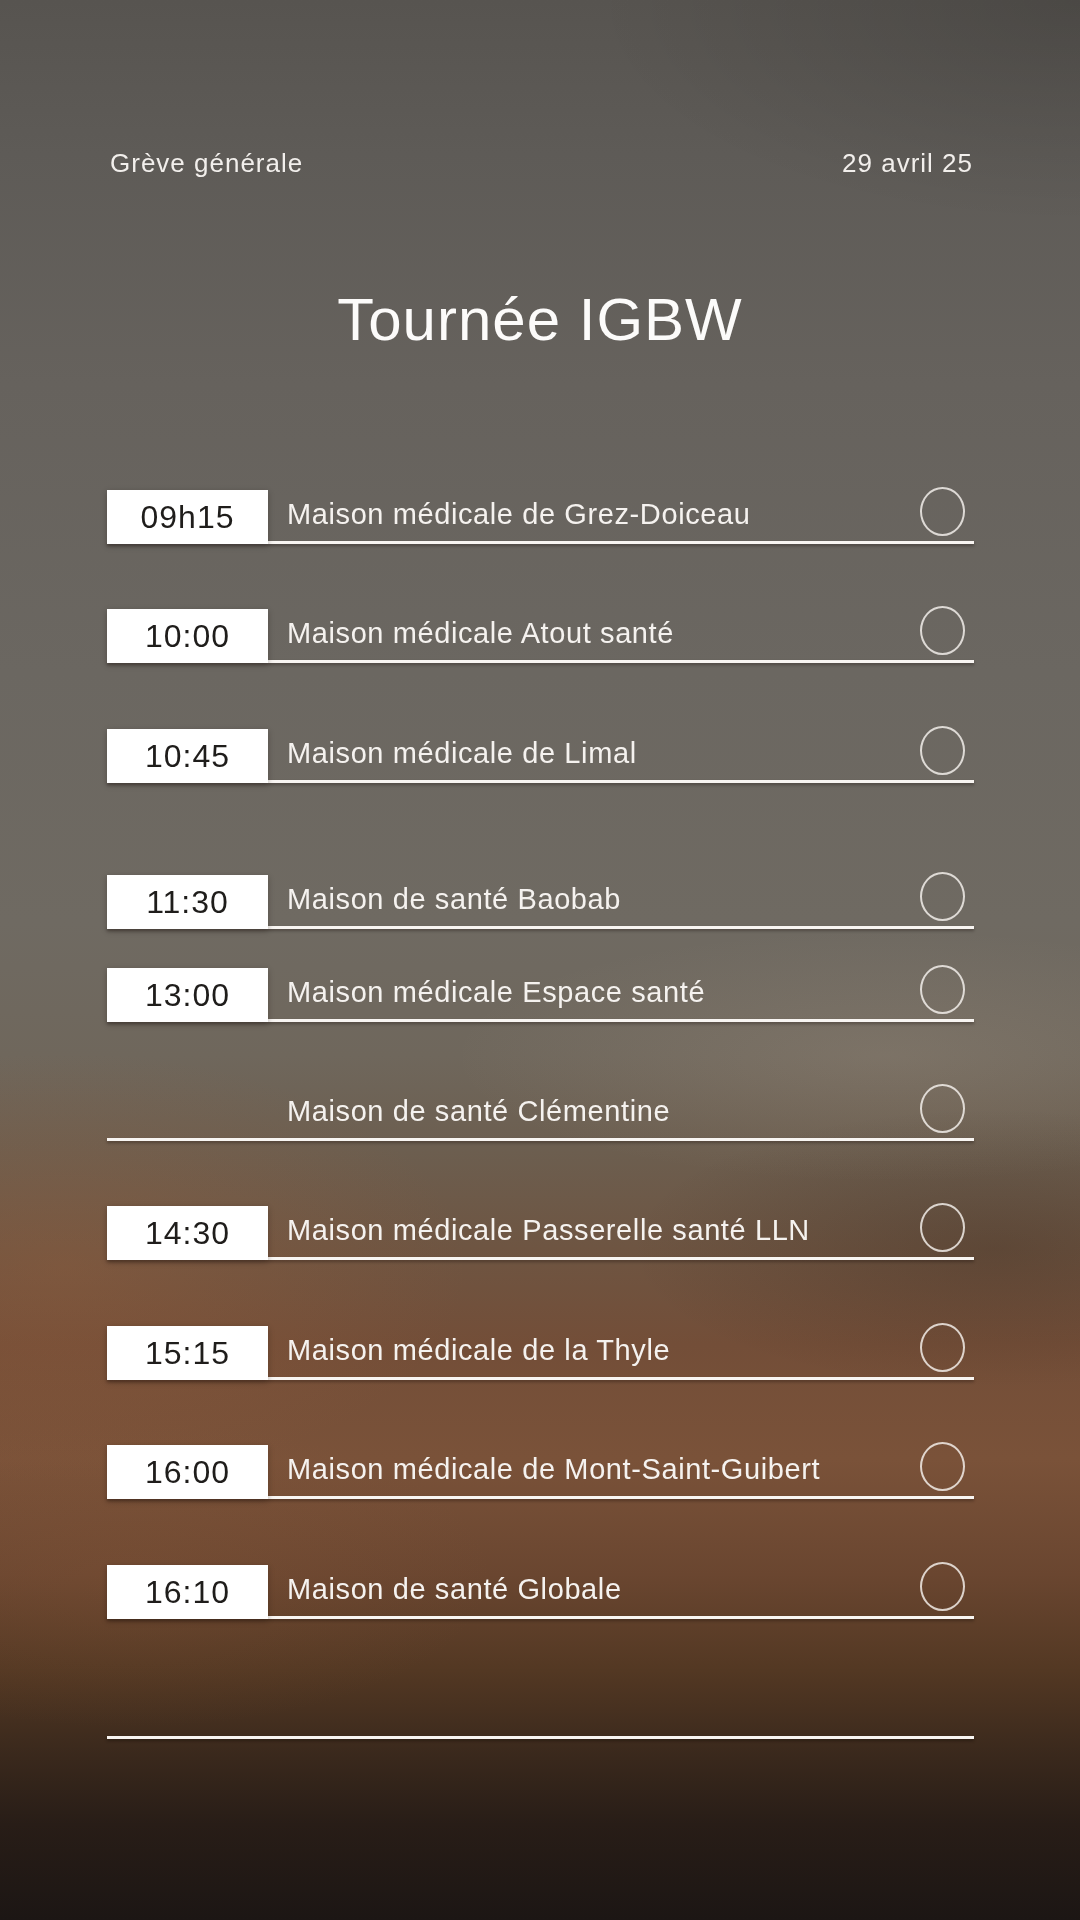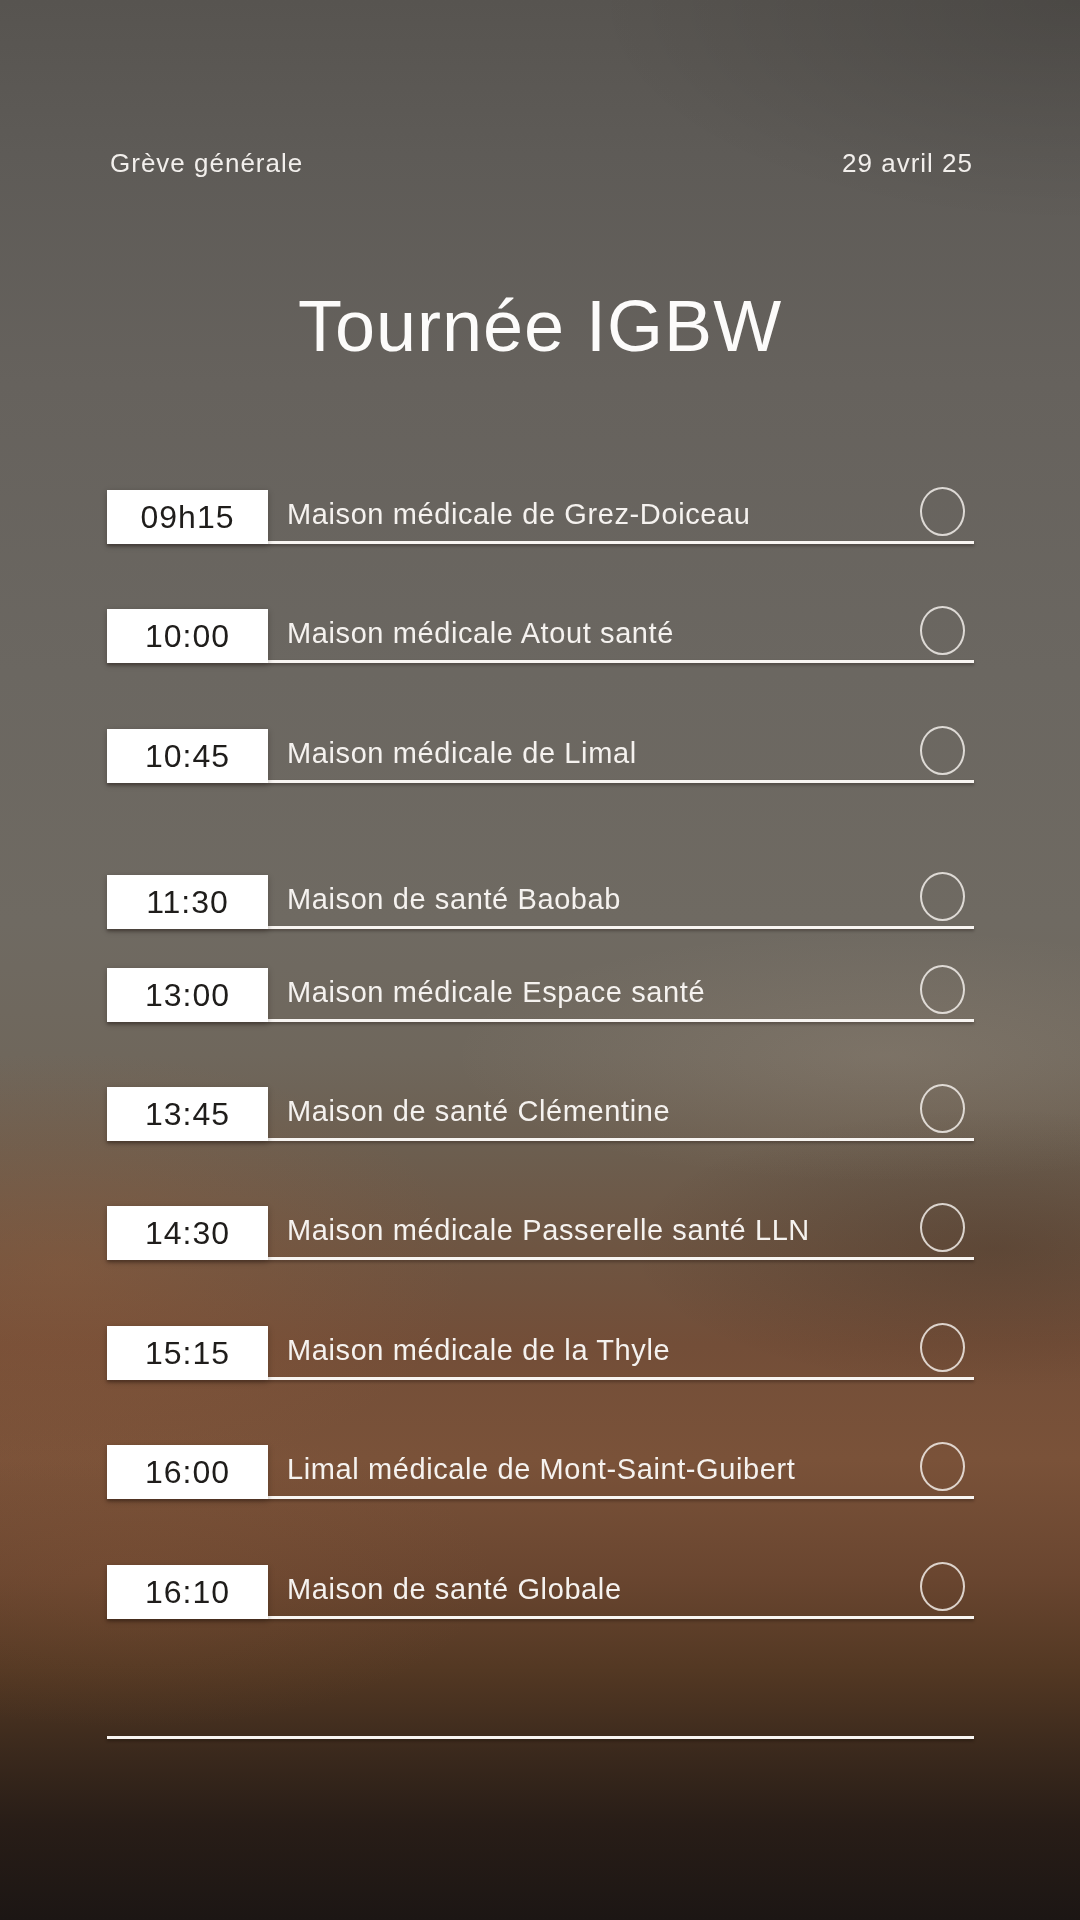--- a/index.html
+++ b/index.html
@@ -42,21 +42,21 @@
     color: #f2efec;
     font-size: 26px;
     letter-spacing: 1px;
   }
 
   .main-title {
     position: absolute;
     left: 0; right: 0; top: 290px;
     text-align: center;
     color: #fcfbfa;
-    font-size: 72px;
+    font-size: 60px;
     font-weight: 400;
     letter-spacing: 1px;
     line-height: 1;
   }
 
   .schedule-list { position: absolute; inset: 0; }
 
   .row {
     position: absolute;
     left: 107px; right: 106px;
@@ -161,23 +161,20 @@
     <div class="row-line"></div>
     <div class="time-box">
       <span class="time-text">13:00</span>
     </div>
     <span class="row-name">Maison médicale Espace santé</span>
     <div class="row-circle"></div>
   </div>
 
   <div class="row" style="top: 1087px;">
     <div class="row-line"></div>
-    <div class="time-box">
-      <span class="time-text">13:45</span>
-    </div>
     <span class="row-name">Maison de santé Clémentine</span>
     <div class="row-circle"></div>
   </div>
 
   <div class="row" style="top: 1206px;">
     <div class="row-line"></div>
     <div class="time-box">
       <span class="time-text">14:30</span>
     </div>
     <span class="row-name">Maison médicale Passerelle santé LLN</span>
@@ -191,21 +188,21 @@
     </div>
     <span class="row-name">Maison médicale de la Thyle</span>
     <div class="row-circle"></div>
   </div>
 
   <div class="row" style="top: 1445px;">
     <div class="row-line"></div>
     <div class="time-box">
       <span class="time-text">16:00</span>
     </div>
-    <span class="row-name">Limal médicale de Mont-Saint-Guibert</span>
+    <span class="row-name">Maison médicale de Mont-Saint-Guibert</span>
     <div class="row-circle"></div>
   </div>
 
   <div class="row" style="top: 1565px;">
     <div class="row-line"></div>
     <div class="time-box">
       <span class="time-text">16:10</span>
     </div>
     <span class="row-name">Maison de santé Globale</span>
     <div class="row-circle"></div>

